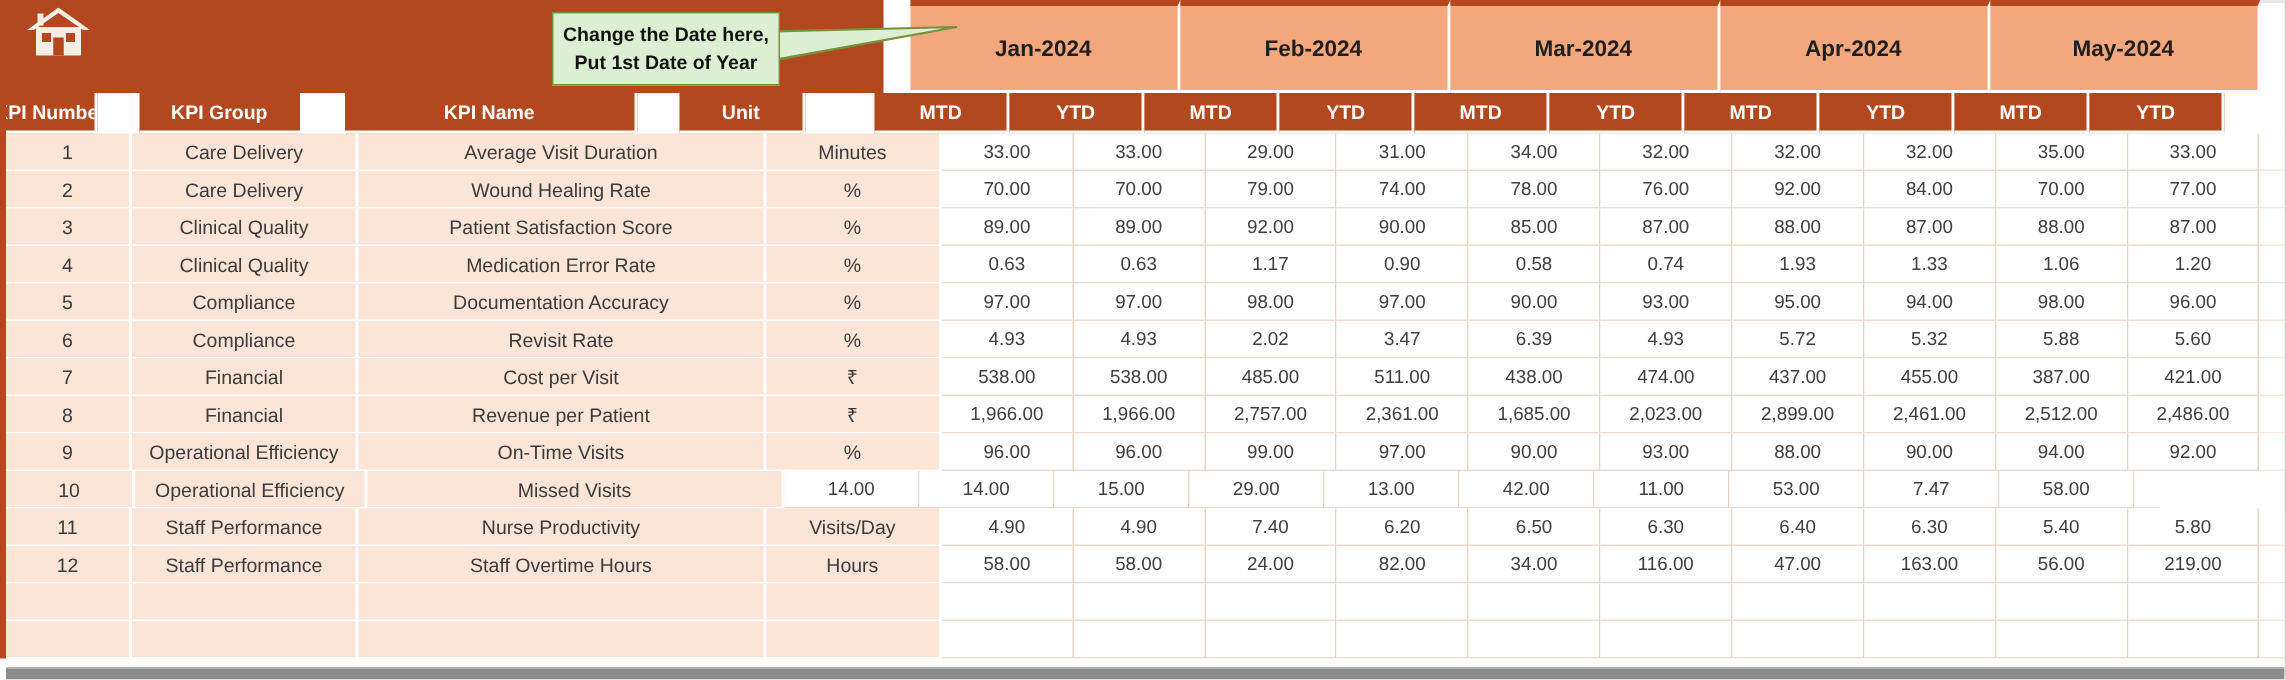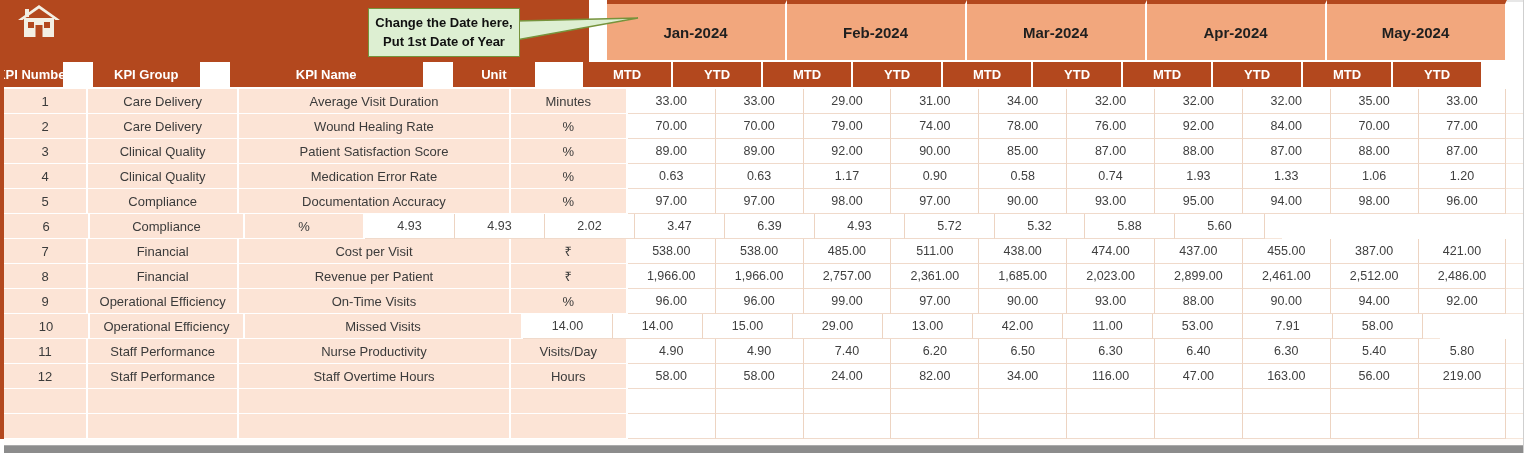--- a/index.html
+++ b/index.html
@@ -197,20 +197,21 @@
         <div class="cell val w-val">93.00</div>
         <div class="cell val w-val">95.00</div>
         <div class="cell val w-val">94.00</div>
         <div class="cell val w-val">98.00</div>
         <div class="cell val w-val">96.00</div>
         <div class="cell sliver w-sliver"></div>
       </div>
       <div class="brow">
     <div class="cell peach w-num">6</div>
     <div class="cell peach w-group">Compliance</div>
+    <div class="cell peach w-name">Revisit Rate</div>
     <div class="cell peach w-unit">%</div>
   <div class="cell val w-val">4.93</div>
         <div class="cell val w-val">4.93</div>
         <div class="cell val w-val">2.02</div>
         <div class="cell val w-val">3.47</div>
         <div class="cell val w-val">6.39</div>
         <div class="cell val w-val">4.93</div>
         <div class="cell val w-val">5.72</div>
         <div class="cell val w-val">5.32</div>
         <div class="cell val w-val">5.88</div>
@@ -273,21 +274,21 @@
     <div class="cell peach w-group">Operational Efficiency</div>
     <div class="cell peach w-name">Missed Visits</div>
   <div class="cell val w-val">14.00</div>
         <div class="cell val w-val">14.00</div>
         <div class="cell val w-val">15.00</div>
         <div class="cell val w-val">29.00</div>
         <div class="cell val w-val">13.00</div>
         <div class="cell val w-val">42.00</div>
         <div class="cell val w-val">11.00</div>
         <div class="cell val w-val">53.00</div>
-        <div class="cell val w-val">7.91</div>
+        <div class="cell val w-val">7.47</div>
         <div class="cell val w-val">58.00</div>
         <div class="cell sliver w-sliver"></div>
       </div>
       <div class="brow">
     <div class="cell peach w-num">11</div>
     <div class="cell peach w-group">Staff Performance</div>
     <div class="cell peach w-name">Nurse Productivity</div>
     <div class="cell peach w-unit">Visits/Day</div>
   <div class="cell val w-val">4.90</div>
         <div class="cell val w-val">4.90</div>

